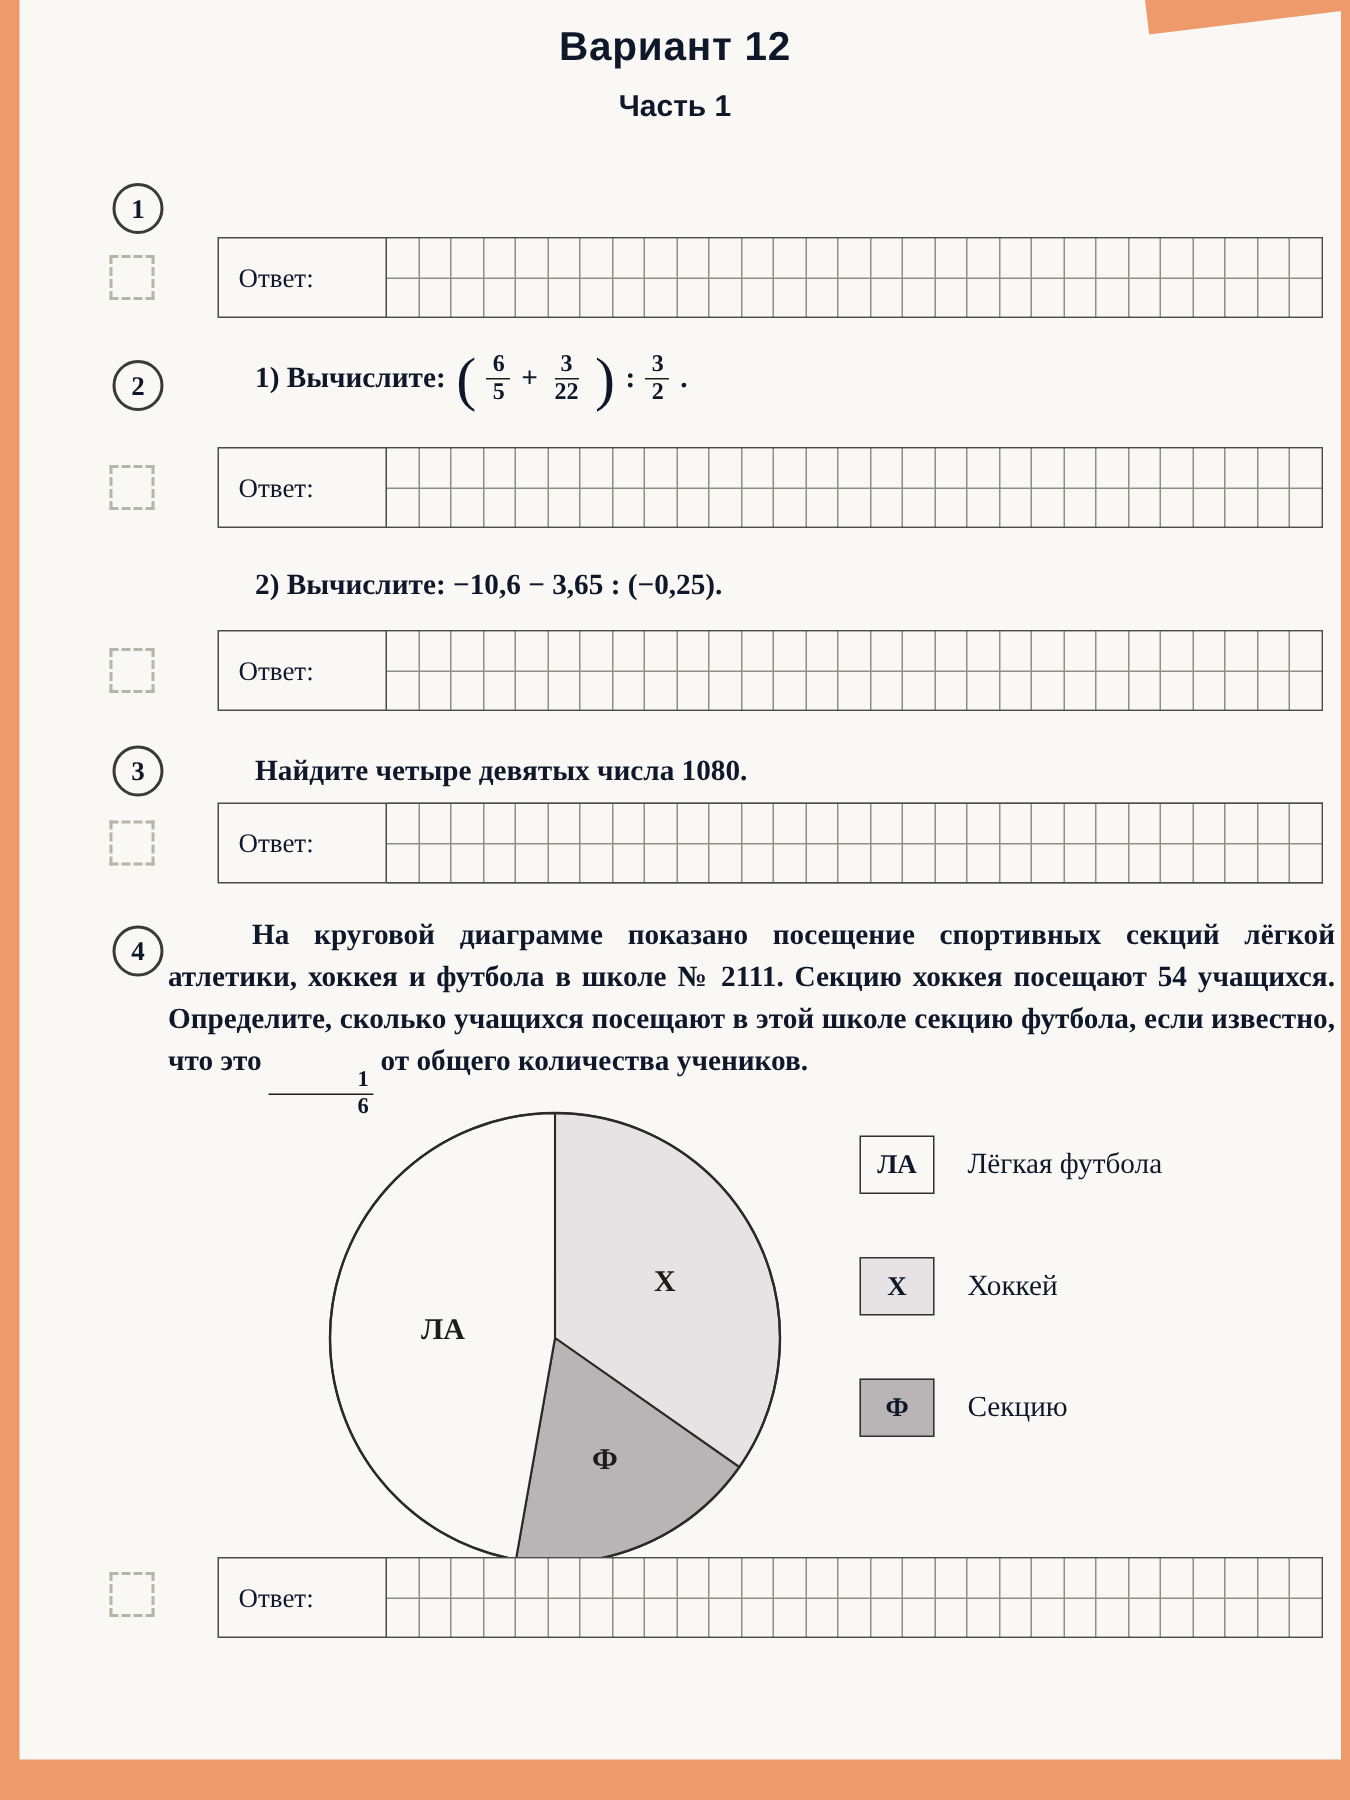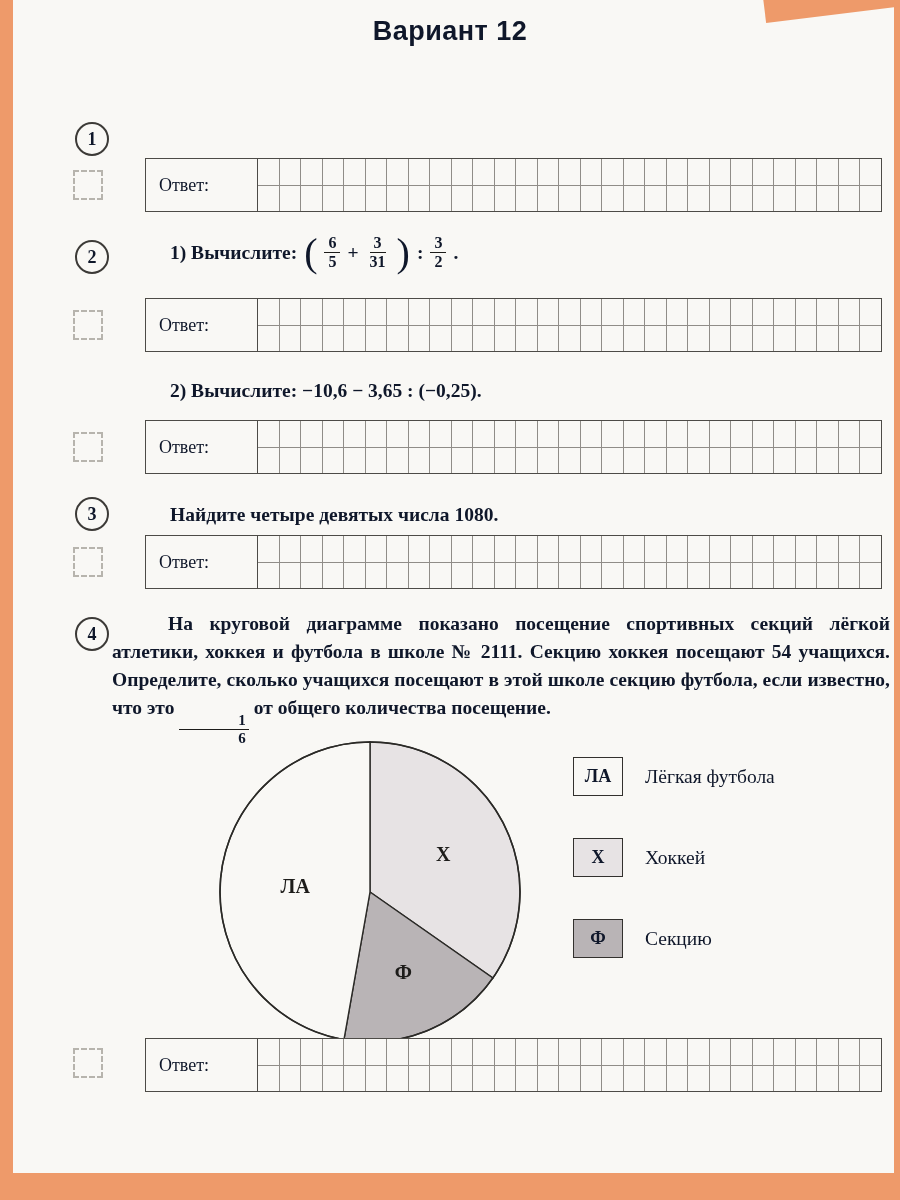--- a/index.html
+++ b/index.html
@@ -57,20 +57,21 @@
 <body>
 
 <div class="page">
 
   <div class="frame-left" style="background: rgb(238, 154, 106);"></div>
   <div class="frame-right" style="background: rgb(238, 154, 106);"></div>
   <div class="frame-bottom" style="background: rgb(238, 154, 106);"></div>
   <div class="frame-corner" style="background: rgb(238, 154, 106);"></div>
 
   <div class="title">Вариант 12</div>
+  <div class="subtitle">Часть 1</div>
 
   <div class="qcircle" style="top:122px;">
     <span>1</span>
   </div>
   <div class="dashedbox" style="top:170px;"></div>
   <div class="answer" style="top:158px;">
     <div class="albl">Ответ:</div>
     <div class="agrid" style="background: rgb(144, 141, 136); grid-template-columns: repeat(29, 1fr);">
         <div class="acell"></div>
         <div class="acell"></div>
@@ -139,21 +140,21 @@
   <div class="qtext expr" style="left:170px;top:234px;">
     <span>1) Вычислите:</span>
     <span class="bigparen">(</span>
     <span class="frac">
       <span class="num">6</span>
       <span class="den">5</span>
     </span>
     <span>+</span>
     <span class="frac">
       <span class="num">3</span>
-      <span class="den">31</span>
+      <span class="den">22</span>
     </span>
     <span class="bigparen">)</span>
     <span>:</span>
     <span class="frac">
       <span class="num">3</span>
       <span class="den">2</span>
     </span>
     <span>.</span>
   </div>
   <div class="dashedbox" style="top:310px;"></div>
@@ -358,21 +359,21 @@
 
   <div class="qcircle" style="top:617px;">
     <span>4</span>
   </div>
   <div class="para">
     <span>На круговой диаграмме показано посещение спортивных секций лёгкой атлетики, хоккея и футбола в школе № 2111. Секцию хоккея посещают 54 учащихся. Определите, сколько учащихся посещают в этой школе секцию футбола, если известно, что это</span>
     <span class="ifrac">
       <span class="num">1</span>
       <span class="den">6</span>
     </span>
-    <span>от общего количества посещение.</span>
+    <span>от общего количества учеников.</span>
   </div>
 
   <div class="pie-wrap">
     <svg id="pie-svg" width="330" height="330" viewBox="0 0 330 330">
         <path d="M 165 165 L 165.00 15.00 A 150 150 0 0 1 287.87 251.04 Z" fill="#e7e3e4" stroke="#2b2a27" stroke-width="1.4"></path>
         <text x="238.2" y="133.9" text-anchor="middle" class="pie-label">Х</text>
         <path d="M 165 165 L 287.87 251.04 A 150 150 0 0 1 138.95 312.72 Z" fill="#b9b4b6" stroke="#2b2a27" stroke-width="1.4"></path>
         <text x="198.3" y="252.4" text-anchor="middle" class="pie-label">Ф</text>
         <path d="M 165 165 L 138.95 312.72 A 150 150 0 0 1 165.00 15.00 Z" fill="#f9f8f5" stroke="#2b2a27" stroke-width="1.4"></path>
         <text x="90.3" y="165.5" text-anchor="middle" class="pie-label">ЛА</text>

